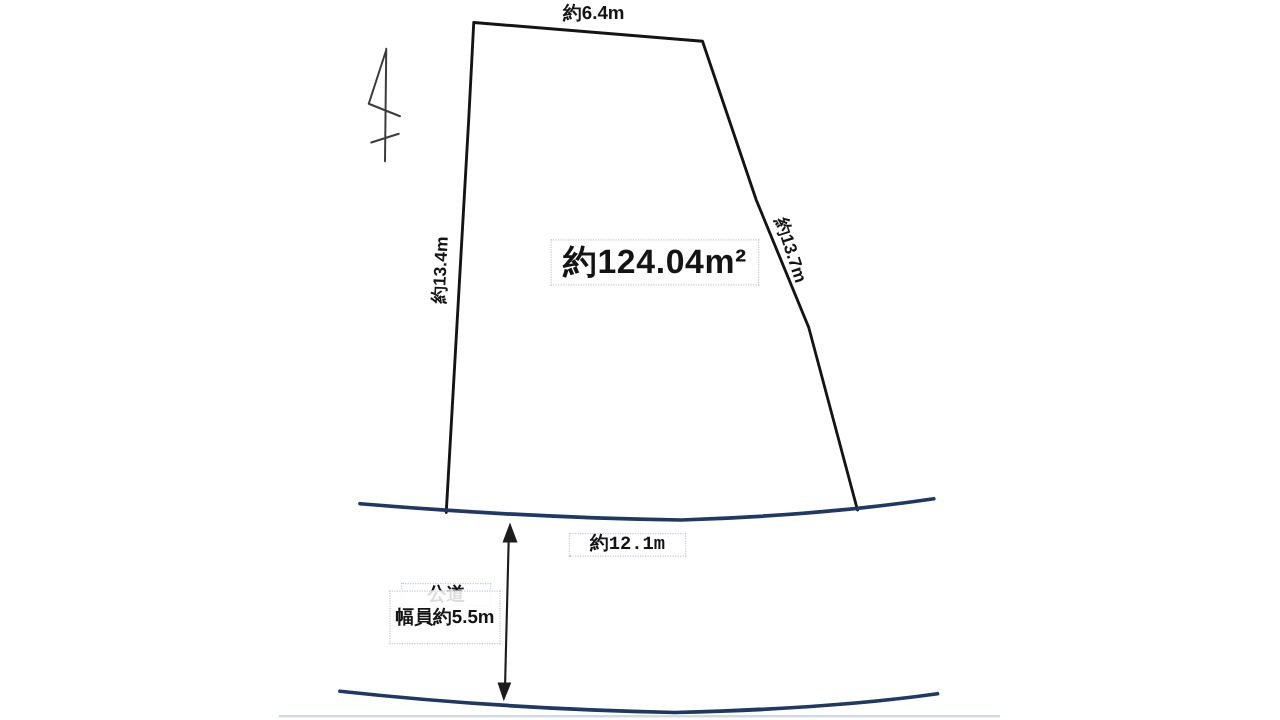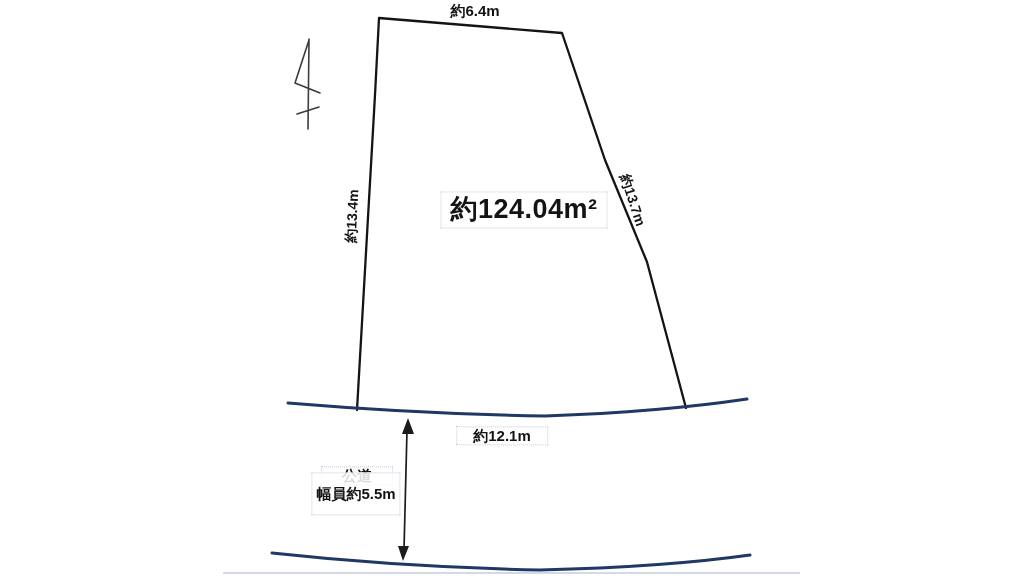--- a/index.html
+++ b/index.html
@@ -33,21 +33,21 @@
   .lbl-left     { left: 352px; top: 216px; font-size: 14px;
                   transform: translate(-50%, -50%) rotate(-87deg); }
   .lbl-right    { left: 633px; top: 200px; font-size: 14px;
                   transform: translate(-50%, -50%) rotate(72deg); }
   .boxed {
     border: 1px dotted #c3cbd9;
     background: rgba(255,255,255,0.85);
   }
   .lbl-area-m2    { left: 492px; top: 210px; font-size: 27px; padding: 2px 9px; letter-spacing: 0.5px; margin-left: 32px; }
   .lbl-area-tsubo { left: 490px; top: 244px; font-size: 19px; padding: 1px 7px; }
-  .lbl-frontage   { left: 502px; top: 436px; font-size: 15px; padding: 0 16px; }
+  .lbl-frontage   { left: 502px; top: 436px; font-size: 15px; padding: 0 16px; font-family: Liberation Mono, monospace; }
   .lbl-road-name  { left: 357px; top: 476px; font-size: 15px; padding: 0 20px; }
   .lbl-road-width { left: 356px; top: 494px; font-size: 15px; padding: 12px 4px; }
 </style>
 </head>
 <body>
 
 <div class="canvas">
 
   <svg width="1024" height="576" viewBox="0 0 1024 576">
 

